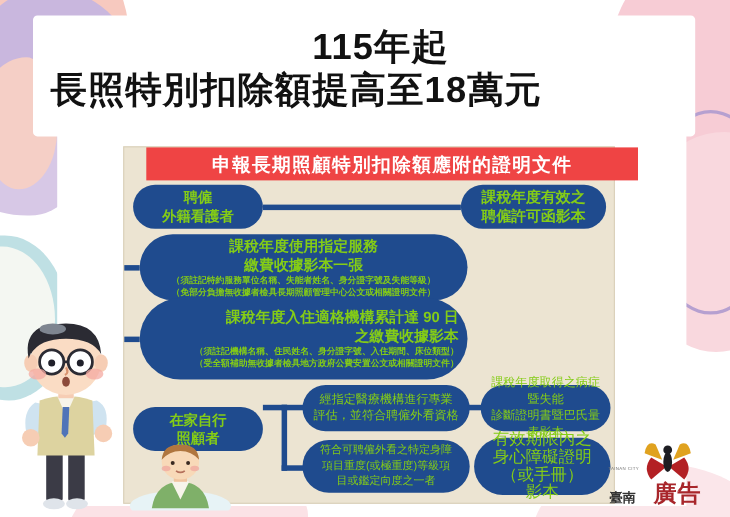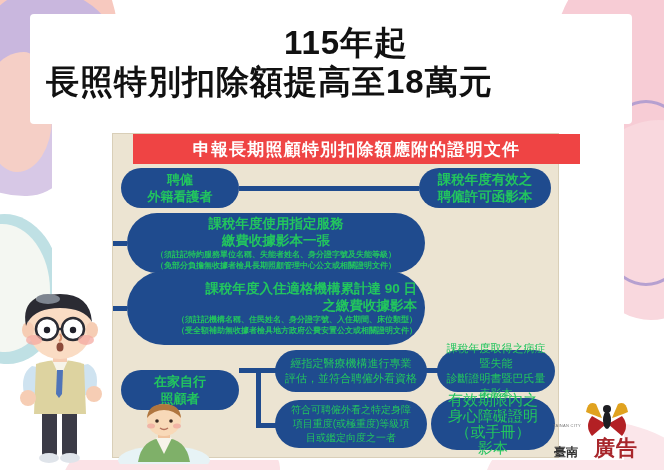--- a/index.html
+++ b/index.html
@@ -165,21 +165,21 @@
     display: flex;
     align-items: center;
   }
   #row1 { top: 2px;  height: 44px; }
   #row2 { top: 48px; height: 62px; }
   #row3 { top: 112px; height: 64px; }
   #row4 { top: 178px; height: 110px; }
 
   .pill {
     background: #1f4b8e;
-    color: #22c55e;
+    color: #84cc16;
     border-radius: 40px;
     display: flex;
     flex-direction: column;
     align-items: center;
     justify-content: center;
     text-align: center;
     box-sizing: border-box;
     padding: 3px 6px;
   }
 

